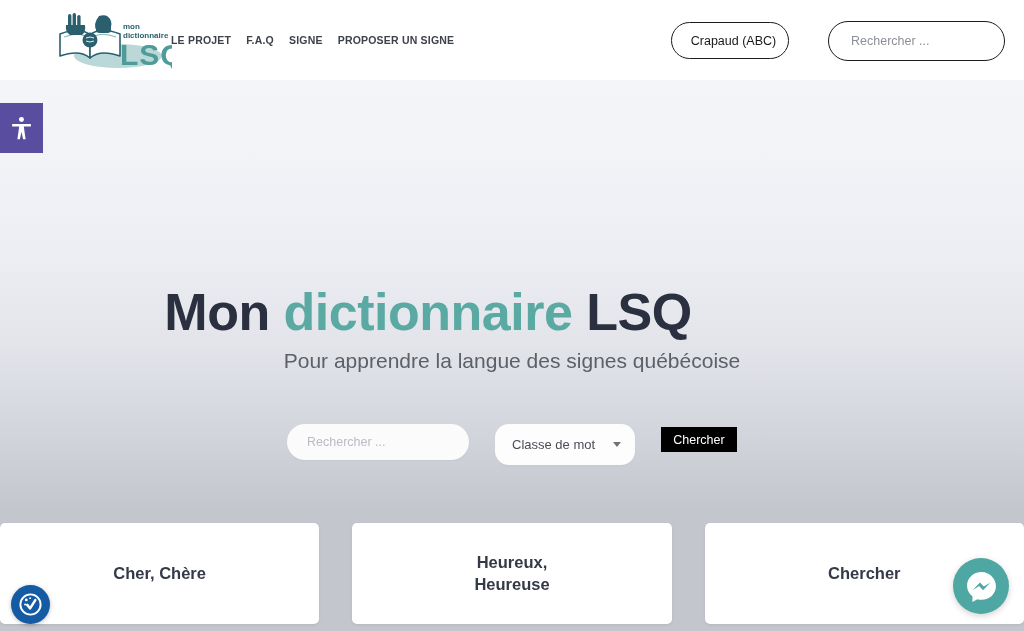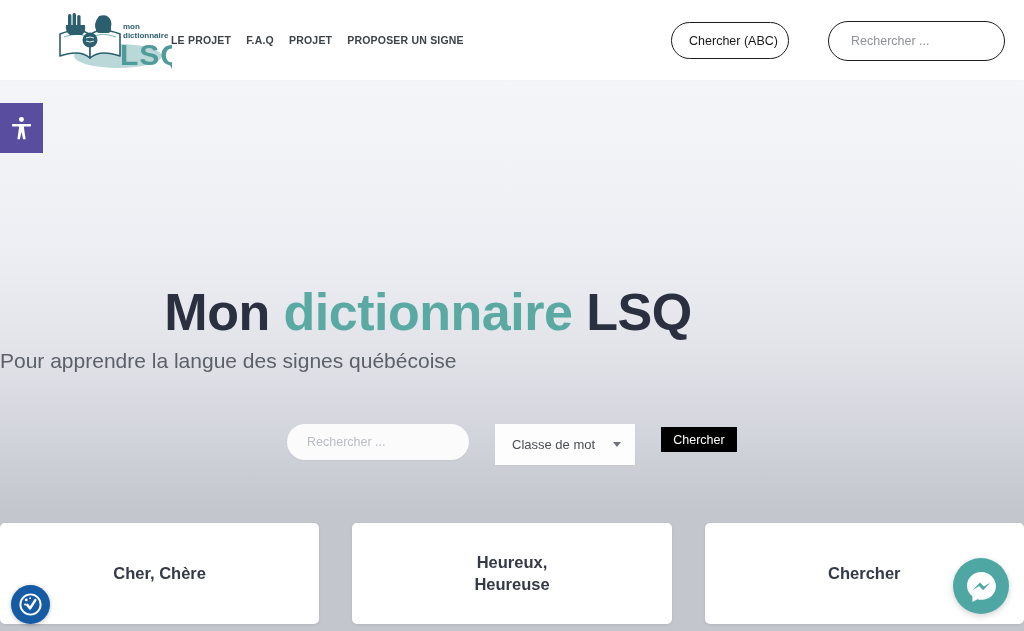--- a/index.html
+++ b/index.html
@@ -73,21 +73,21 @@
 
   .hero-title {
     position:absolute; top:203px; left:0; width:812px;
     text-align:center; font-size:52px; font-weight:700;
     color:#2a3040; letter-spacing:-0.5px; line-height:1.1;padding-left:44px;
   }
   .hero-title .accent { color:#5aa9a3; }
 
   .hero-sub {
     position:absolute; top:268px; left:0; width:1024px;
-    font-size:21px; color:#5b6069; font-weight:400;
+    text-align:center; font-size:21px; color:#5b6069; font-weight:400;
   }
 
   
   .form-row {
     position:absolute; top:335px; left:0; width:1024px;
     display:flex; justify-content:center; align-items:flex-start; gap:0;
   }
   .f-search {
     width:182px; height:36px; background:#fbfbfc; border:none;
     border-radius:18px; outline:none; padding:0 20px;
@@ -97,21 +97,21 @@
   }
   .f-search::placeholder { color:#b9bcc3; }
 
   .f-select {
     height:41px; background:#fdfdfd; border:none;
     display:flex; align-items:center; justify-content:space-between;
     padding:0 14px 0 17px; margin-top:8px; cursor:pointer;
     font-size:13px; color:#4a4d54;
     box-shadow:0 1px 2px rgba(0,0,0,0.03);
   }
-  #sel-classe { width:140px; margin-right:26px; }
+  #sel-classe { width:140px; margin-right:26px;border-radius:14px; }
   #sel-theme  { width:95px;  margin-right:24px; }
   .caret {
     width:0; height:0; margin-left:10px;
     border-left:4.5px solid transparent; border-right:4.5px solid transparent;
     border-top:5px solid #6e7279;
   }
 
   .f-submit {
     width:76px; height:25px; margin-top:11px;
     background:#000; color:#fff; border:none; cursor:pointer;
@@ -186,33 +186,33 @@
         <path d="M34 26 q4 -2 8 0 M34 29 q4 2 8 0" stroke="#ffffff" stroke-width="0.9" fill="none"></path>
         <text x="71" y="17" font-family="Liberation Sans, sans-serif" font-size="8" font-weight="700" fill="#2b5f6e">mon</text>
         <text x="71" y="26" font-family="Liberation Sans, sans-serif" font-size="8" font-weight="700" fill="#2b5f6e">dictionnaire</text>
         <text x="68" y="53" font-family="Liberation Sans, sans-serif" font-size="30" font-weight="700" fill="#4e9b99" letter-spacing="1">LSQ</text>
       </svg>
     </a>
 
     <nav class="nav">
       <a href="#">LE PROJET</a>
       <a href="#">F.A.Q</a>
-      <a href="#">PROJET</a>
+      <a href="#">SIGNE</a>
       <a href="#">PROPOSER UN SIGNE</a>
     </nav>
 
 
     <div class="pill-btn" id="btn-lexique">
       <svg width="13" height="14" viewBox="0 0 20 22">
         <rect x="1" y="1" width="18" height="20" rx="2" fill="#17181a"></rect>
         <rect x="8.4" y="1" width="1.8" height="20" fill="#ffffff"></rect>
         <rect x="3" y="4" width="4" height="1.6" fill="#ffffff"></rect>
         <rect x="12" y="4" width="4" height="1.6" fill="#ffffff"></rect>
       </svg>
-      <span class="lbl">Chercher (ABC)</span>
+      <span class="lbl">Crapaud (ABC)</span>
     </div>
 
     <div class="searchbox">
       <input type="text" placeholder="Rechercher ..." style="">
       <svg width="17" height="17" viewBox="0 0 24 24">
         <circle cx="10.5" cy="10.5" r="7" fill="none" stroke="#17181a" stroke-width="2.4"></circle>
         <line x1="15.6" y1="15.6" x2="21.5" y2="21.5" stroke="#17181a" stroke-width="2.8" stroke-linecap="round"></line>
       </svg>
     </div>
   </header>

